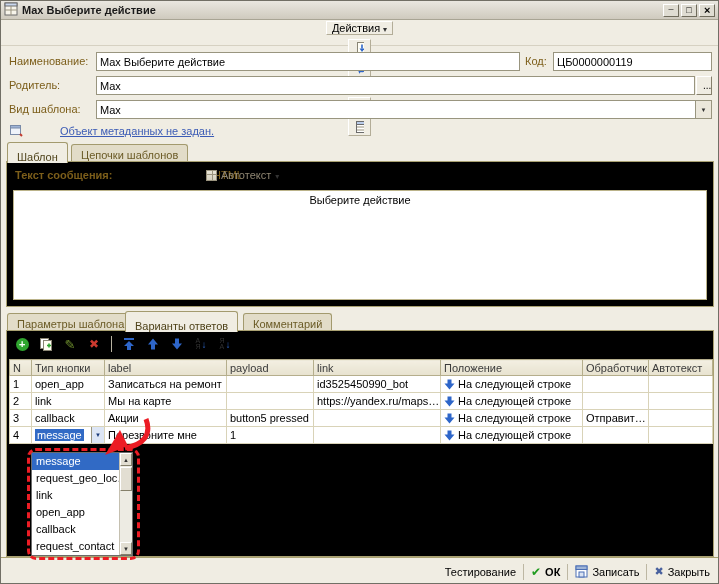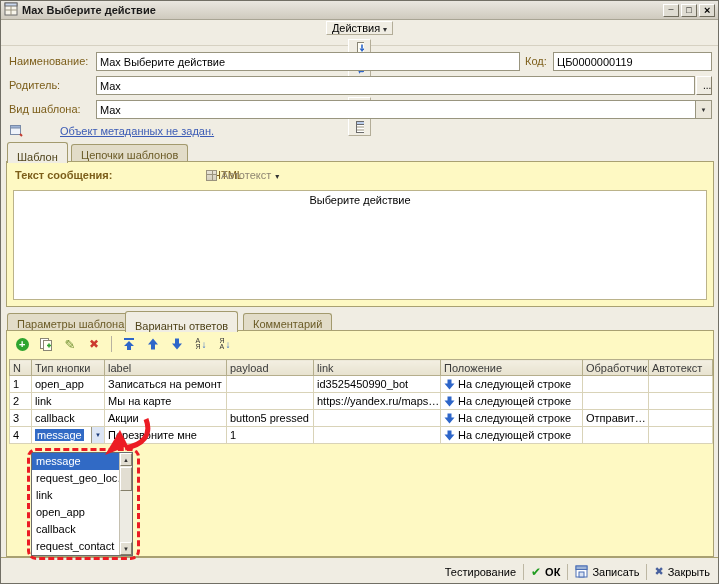--- a/index.html
+++ b/index.html
@@ -23,21 +23,21 @@
   .lbl{position:absolute;color:#7C5E1A;white-space:nowrap;}
   .inp{position:absolute;height:19px;border:1px solid #99957F;background:#FFF;font-size:11px;padding:1px 3px;color:#000;}
   .dots-btn{position:absolute;width:16px;height:19px;background:#EFECE2;border:1px solid;border-color:#FFF #857F6A #857F6A #FFF;font-size:10px;line-height:15px;text-align:center;}
   .combo{position:absolute;width:16px;height:17px;background:#EBE7DB;border-left:1px solid #99957F;display:flex;align-items:center;justify-content:center;}
   .combo::before{content:"▼";font-size:6px;color:#333;}
   .meta-link{position:absolute;color:#3B5BB5;text-decoration:underline;cursor:pointer;margin-left:35px;}
   
   .tab{position:absolute;border:1px solid #A39A6E;border-bottom:none;border-radius:3px 3px 0 0;background:#E2DCC8;color:#6B5B26;display:flex;align-items:flex-end;justify-content:center;padding:0 9px;white-space:nowrap;}
   .tab.active{background:#F0EDE3;z-index:4;color:#4F431B;}
   
-  .groupbox{position:absolute;border:1px solid #A9A172;background:#fef9c3;z-index:2;}
+  .groupbox{position:absolute;border:1px solid #A9A172;background:#000000;z-index:2;}
   .textarea{position:absolute;border:1px solid #BBB38A;background:#FFF;padding:3px 4px;overflow:hidden;}
   .ghdr-lbl{position:absolute;color:#7C5E1A;font-weight:bold;}
   .html-lbl{position:absolute;color:#7C5E1A;}
   .autotext{position:absolute;display:inline-flex;align-items:center;gap:4px;color:#8F8672;height:18px;padding:0 3px;}
   .grid-ico{width:11px;height:11px;border:1px solid #9A937E;background:linear-gradient(#E8E4D6,#D4CFBE);position:relative;}
   .grid-ico::before{content:"";position:absolute;left:0;right:0;top:3px;border-top:1px solid #9A937E;}
   .grid-ico::after{content:"";position:absolute;top:0;bottom:0;left:5px;border-left:1px solid #9A937E;}
   
   .t2{display:flex;align-items:center;gap:4px;}
   .ib{width:20px;height:18px;display:inline-flex;align-items:center;justify-content:center;}

